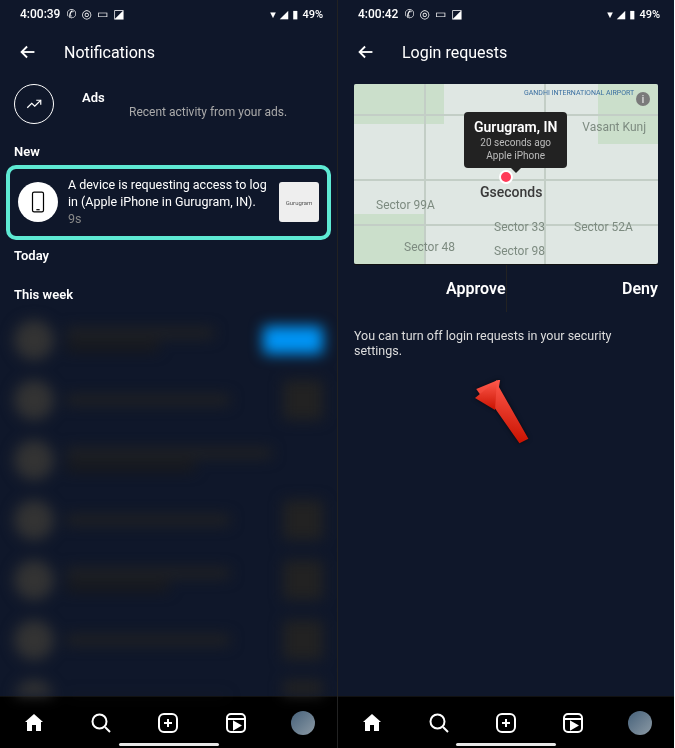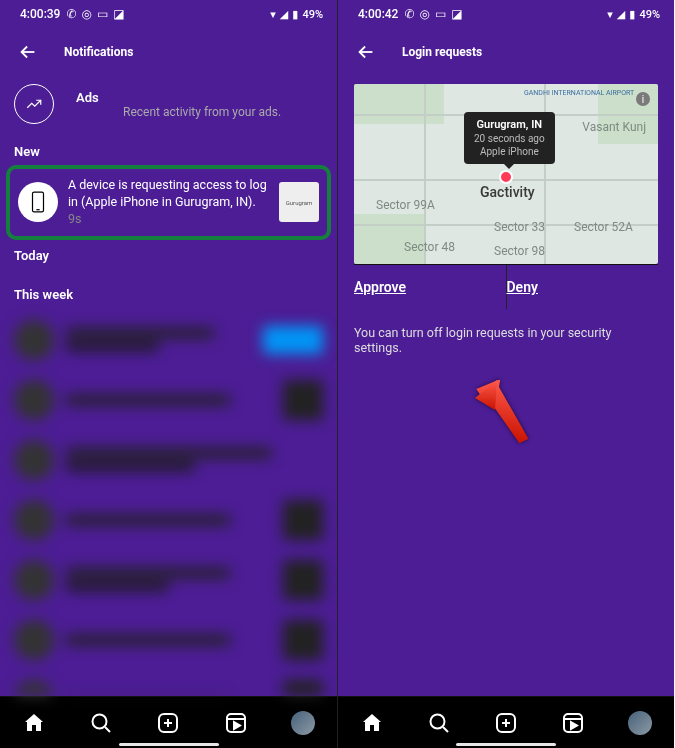--- a/index.html
+++ b/index.html
@@ -1,35 +1,35 @@
 <!DOCTYPE html>
 <html><head>
 <meta charset="utf-8">
 <style>
   * { margin: 0; padding: 0; box-sizing: border-box; font-family: -apple-system, BlinkMacSystemFont, "Segoe UI", Roboto, Helvetica, Arial, sans-serif; }
   body { background: #fff; width: 675px; height: 748px; overflow: hidden; display: flex; }
-  .phone { width: 337px; height: 748px; background: #4c1d95; position: relative; overflow: hidden; color: #fff; display: flex; flex-direction: column; }
+  .phone { width: 337px; height: 748px; background: #0f172a; position: relative; overflow: hidden; color: #fff; display: flex; flex-direction: column; }
   .phone + .phone { border-left: 1px solid #222; }
   .status-bar { height: 28px; display: flex; align-items: center; justify-content: space-between; padding: 0 14px 0 20px; font-size: 12px; font-weight: 500; }
   .status-left { display: flex; align-items: center; gap: 6px; }
   .status-right { display: flex; align-items: center; gap: 4px; font-size: 11px; }
   .status-icons { display: flex; align-items: center; gap: 5px; }
   .status-icons span { font-size: 12px; line-height: 1; }
   .header { display: flex; align-items: center; gap: 24px; padding: 12px 16px; }
-  .header .title { font-size: 12px; font-weight: 700; }
+  .header .title { font-size: 16px; font-weight: 400; }
   .back-arrow { width: 24px; height: 24px; display: flex; align-items: center; justify-content: center; }
   .header-right-pad { margin-left: auto; width: 24px; }
 
   
-  .ads-row { display: flex; align-items: center; gap: 22px; padding: 8px 14px 14px 14px; }
+  .ads-row { display: flex; align-items: center; gap: 28px; padding: 8px 14px 14px 14px; }
   .ads-circle { width: 40px; height: 40px; border: 1px solid #fff; border-radius: 50%; display: flex; align-items: center; justify-content: center; }
   .ads-text .ads-title { font-size: 13px; font-weight: 600; }
   .ads-text .ads-sub { font-size: 12px; color: #aaa; margin-left: 47px; }
   .section-label { font-size: 13px; font-weight: 600; padding: 6px 14px 4px 14px; }
-  .highlight-box { border: 4px solid #15803d; border-radius: 10px; margin: 2px 6px; padding: 8px 8px; display: flex; align-items: center; gap: 10px; }
+  .highlight-box { border: 4px solid #5eead4; border-radius: 10px; margin: 2px 6px; padding: 8px 8px; display: flex; align-items: center; gap: 10px; }
   .device-circle { width: 40px; height: 40px; background: #fff; border-radius: 50%; display: flex; align-items: center; justify-content: center; flex-shrink: 0; }
   .device-circle svg { width: 14px; height: 22px; }
   .login-req-text { font-size: 12.5px; line-height: 1.35; flex: 1; }
   .login-req-text .ts { color: #888; }
   .map-thumb { width: 40px; height: 40px; background: #eee; border-radius: 3px; flex-shrink: 0; display: flex; align-items: center; justify-content: center; color: #555; font-size: 6px; text-align: center; }
 
   .blur-list { flex: 1; margin-top: 4px; overflow: hidden; filter: blur(7px); }
   .blur-item { display: flex; align-items: center; gap: 12px; padding: 10px 14px; }
   .blur-avatar { width: 40px; height: 40px; border-radius: 50%; background: #333; flex-shrink: 0; }
   .blur-lines { flex: 1; display: flex; flex-direction: column; gap: 4px; }
@@ -42,29 +42,29 @@
   .lr-body { padding: 8px 16px 0 16px; font-size: 13.5px; }
   .lr-title-line { font-weight: 600; margin-bottom: 20px; }
   .lr-sub-line { color: #ddd; margin-bottom: 14px; }
   .lr-map { position: relative; width: 100%; height: 180px; background: #dfe7e3; border-radius: 2px; overflow: hidden; }
   .lr-map-watermark-1 { position:absolute; top:6px; left:170px; font-size:7px; color:#3a6fa1; text-align:center; line-height:1.05;}
   .lr-map-info-circle { position:absolute; top:8px; right:8px; width:14px; height:14px; border-radius:50%; background:#7a7a7a; color:#fff; font-size:10px; display:flex; align-items:center; justify-content:center;}
   .lr-sector { position:absolute; font-size:12px; color:#7d8b80;text-align:center; }
   .lr-city-label { position:absolute; top:100px; left:126px; font-size:14px; color:#3a3a3a; font-weight:500; }
   .lr-pin { position:absolute; top:86px; left:145px; width:14px; height:14px; background:#ff3b58; border-radius:50%; border:2px solid #fff; }
   .lr-tooltip { position:absolute; top:28px; left:110px; background:#222; border-radius:4px; padding:6px 10px; font-size:10px; line-height:1.3; text-align:center; }
-  .lr-tooltip .t1 { font-weight:600; font-size:11px; }
+  .lr-tooltip .t1 { font-weight:600; font-size:14px; }
   .lr-tooltip .t2, .lr-tooltip .t3 { color:#bbb; }
   .lr-tooltip:after { content:""; position:absolute; bottom:-5px; left:50%; transform:translateX(-50%); border-left:5px solid transparent; border-right:5px solid transparent; border-top:5px solid #222; }
   .lr-road-h { position:absolute; height:2px; background:#c3cec6; left:0; right:0; }
   .lr-road-v { position:absolute; width:2px; background:#c3cec6; top:0; bottom:0; }
   .lr-greens { position:absolute; background:#b7d8b4; opacity:.5; }
 
   .lr-btn-row { display: flex; margin-top: 0px; border-top:1px solid #111; }
-  .lr-btn { flex: 1; text-align: left; padding: 14px 0; font-size: 14px; font-weight: 600; text-decoration: underline; }
+  .lr-btn { flex: 1; text-align: right; padding: 14px 0; font-size: 16px; font-weight: 600; }
   .lr-btn + .lr-btn { border-left: 1px solid #222; }
   .lr-footer-text { font-size: 12.5px; color: #ddd; padding: 16px 16px; }
 
   .arrow-pointer { position:absolute; top: 380px; left: 135px; pointer-events:none; }
   .arrow-pointer svg { filter: drop-shadow(0 0 2px rgba(0,0,0,.6)); }
 
   
   .bottom-nav { height: 52px; background:#000; display:flex; align-items:center; justify-content:space-around; border-top:1px solid #111; }
   .bottom-nav .nav-item { width:26px; height:26px; display:flex; align-items:center; justify-content:center; }
   .profile-dot { width:24px; height:24px; border-radius:50%; background: linear-gradient(135deg,#46617a,#8c9aa5); }
@@ -268,21 +268,21 @@
 INTERNATIONAL
 AIRPORT</div>
       <div class="lr-map-info-circle">i</div>
       <div class="lr-sector" style="top:36px; right:12px">Vasant Kunj</div>
       <div class="lr-sector" style="top:114px; left:22px">Sector 99A</div>
       <div class="lr-sector" style="top:136px; left:140px">Sector 33</div>
       <div class="lr-sector" style="top:136px; left:220px">Sector 52A</div>
       <div class="lr-sector" style="top:156px; left:50px">Sector 48</div>
       <div class="lr-sector" style="top:160px; left:140px">Sector 98</div>
       <div class="lr-pin"></div>
-      <div class="lr-city-label"><span style="font-weight:600">G</span><span>activity</span></div>
+      <div class="lr-city-label"><span style="font-weight:600">G</span><span>seconds</span></div>
       <div class="lr-tooltip">
         <div class="t1">Gurugram, IN</div>
         <div class="t2">20 seconds ago</div>
         <div class="t3">Apple iPhone</div>
       </div>
     </div>
 
     <div class="lr-btn-row">
       <div class="lr-btn">Approve</div>
       <div class="lr-btn">Deny</div>

